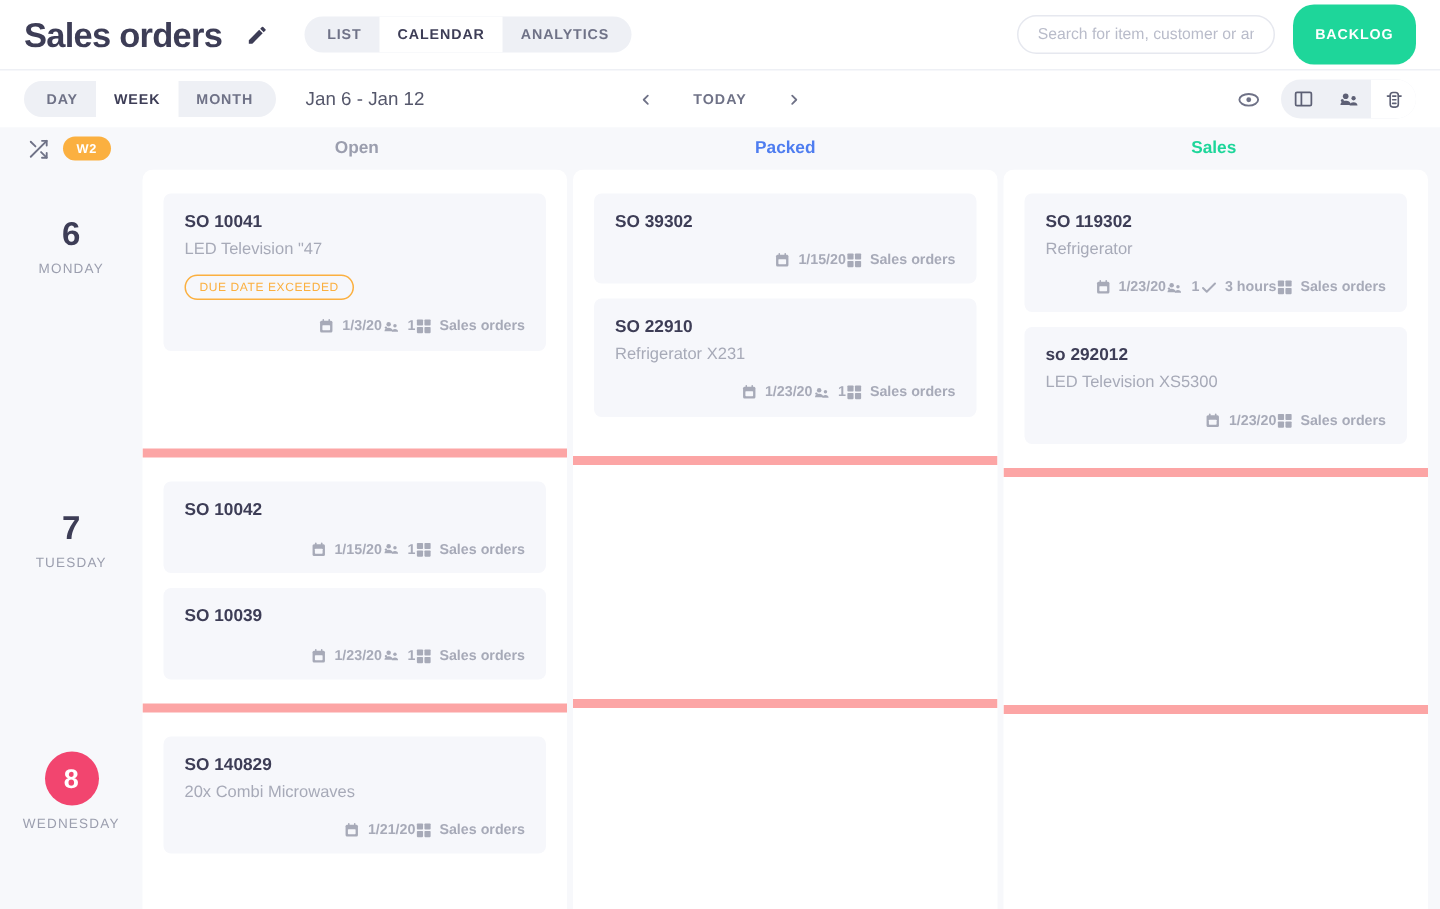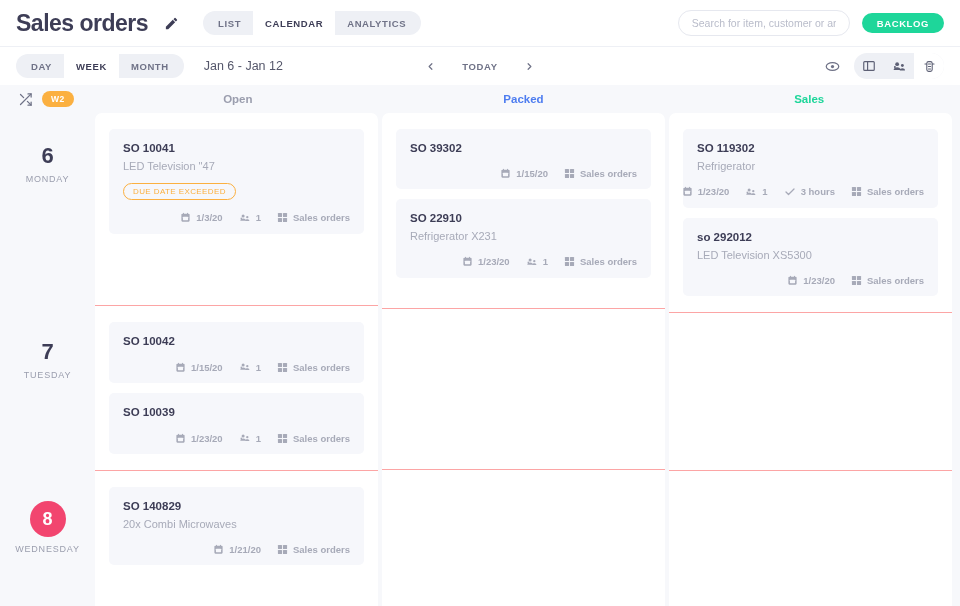--- a/index.html
+++ b/index.html
@@ -39,21 +39,21 @@
     width: 172px; height: 26px; border: 1px solid #e6e8ef; border-radius: 13px;
     background: #fff; display: flex; align-items: center; padding: 0 13px;
   }
   .search-box input {
     border: none; outline: none; width: 100%; font-size: 10.5px;
     font-family: "Liberation Sans", sans-serif; color: #6f7287; background: transparent;
   }
   .search-box input::placeholder { color: #b9bcca; }
   .backlog-btn {
     background: #1ed69a; color: #fff; border: none; border-radius: 14px;
-    height: 20px; padding: 0 15px; font-size: 9.5px; font-weight: bold;
+    height: 40px; padding: 0 15px; font-size: 9.5px; font-weight: bold;
     letter-spacing: 0.6px; cursor: pointer; font-family: "Liberation Sans", sans-serif;
   }
 
   
   .subbar {
     height: 39px; flex: 0 0 39px; background: #fff; border-top: 1px solid #eef0f5;
     display: flex; align-items: center; padding: 0 16px; position: relative;
   }
   .seg.small { margin-left: 0; }
   .range-label { margin-left: 20px; font-size: 12.5px; color: #55576b; }
@@ -114,37 +114,37 @@
   }
   .day-name {
     font-size: 9px; letter-spacing: 0.8px; color: #9b9eae; margin-top: 7px;
     text-transform: uppercase;
   }
   .columns { flex: 1; display: flex; gap: 4px; }
   .column {
     flex: 1; background: #fff; border-radius: 7px 7px 0 0; display: flex;
     flex-direction: column; overflow: hidden;
   }
-  .day-band { border-bottom: 1px solid #fca5a5; padding: 16px 14px; }
+  .day-band { border-bottom: 6px solid #fca5a5; padding: 16px 14px; }
   .day-band:last-child { border-bottom: none; }
 
   .card {
     background: #f6f7fb; border-radius: 5px; padding: 12px 14px 10px 14px;
     margin-bottom: 10px;
   }
   .card:last-child { margin-bottom: 0; }
   .card-title { font-size: 11.5px; font-weight: bold; color: #3d3d56; line-height: 1.3; }
   .card-sub { font-size: 11px; color: #a7aab8; margin-top: 3px; line-height: 1.35; }
   .due-badge {
     display: inline-block; margin-top: 9px; border: 1px solid #fbb040; color: #fbb040;
     border-radius: 10px; padding: 3px 9px; font-size: 8px; font-weight: normal;
     letter-spacing: 0.4px;
   }
   .card-meta {
-    display: flex; align-items: center; justify-content: flex-end; gap: 16px;
+    display: flex; align-items: center; justify-content: flex-end; gap: 0;
     margin-top: 12px; color: #a7aab8; font-size: 9.5px; font-weight: bold;
   }
   .meta { display: flex; align-items: center; gap: 5px; white-space: nowrap; }
   .meta svg { display: block; }
 </style>
 </head>
 <body>
 
 <div class="app">
 

